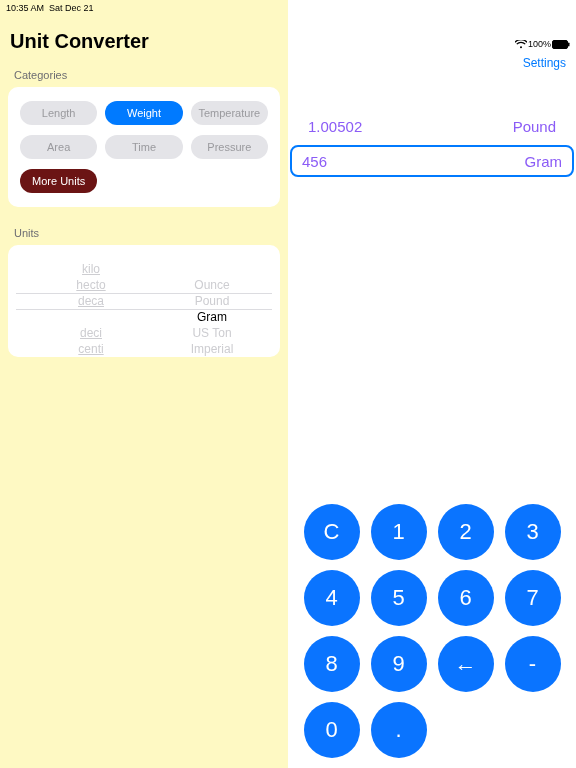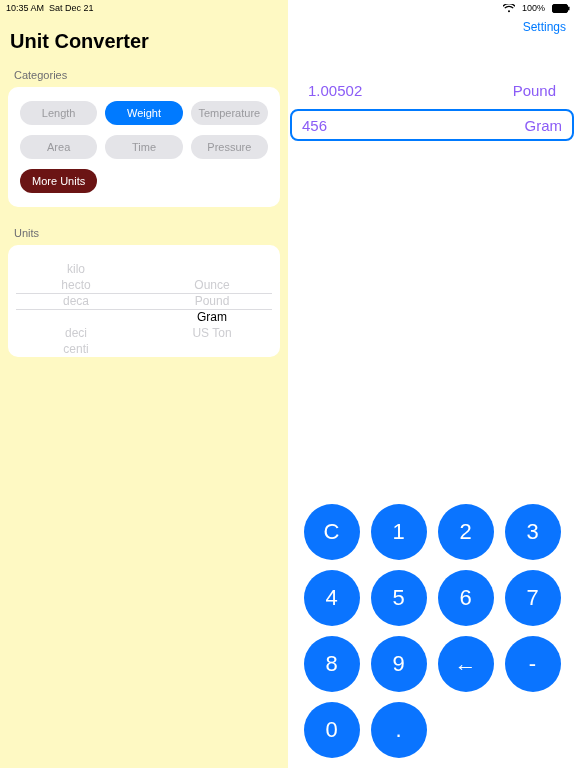--- a/index.html
+++ b/index.html
@@ -28,21 +28,21 @@
   }
   
   .status-left, .status-right {
     height: 14px;
     font-size: 9px;
     display: flex;
     align-items: center;
     padding: 2px 6px 0 6px;
     color: #000;
   }
-  .status-right { justify-content: flex-end; gap: 7px; }
+  .status-right { justify-content: flex-end; gap: 1px; margin-top: 36px; }
   .wifi-icon svg, .battery-icon svg { display:block; }
   
   .app-title {
     font-size: 20px;
     font-weight: 700;
     padding: 16px 10px 10px 10px;
     color: #000;
   }
   .section-label {
     font-size: 11px;
@@ -90,21 +90,21 @@
     position: absolute;
     top: 0;
     width: 50%;
     display: flex;
     flex-direction: column;
     align-items: center;
     font-size: 12px;
     line-height: 16px;
     color: #cdcdd1;
   }
-  .picker-col.left-col { left: 0; }
+  .picker-col.left-col { left: 15px; text-decoration: underline; }
   .picker-col.right-col { right: 0; }
   .picker-col .row { height: 16px; width: 100%; text-align: center; }
   .picker-col .sel { color: #000; }
   .picker-lines::before, .picker-lines::after {
     content: "";
     position: absolute;
     left: 8px; right: 8px;
     border-top: 1px solid #dcdce0;
   }
   .picker-lines::before { top: 48px; }
@@ -195,20 +195,21 @@
       <div class="row">centi</div>
 
     </div>
     <div class="picker-col right-col">
       <div class="row"></div>
       <div class="row"></div>
       <div class="row">Ounce</div>
       <div class="row">Pound</div>
       <div class="row sel">Gram</div>
       <div class="row">US Ton</div>
+      <div class="row">Imperial</div>
 
     </div>
   </div>
 </div>
 
 <div class="right">
   <div class="status-right">
     <span class="wifi-icon">
       <svg width="12" height="9" viewBox="0 0 12 9">
           <path d="M6 8.2a1 1 0 100-2 1 1 0 000 2zM2.2 4.6a5.4 5.4 0 017.6 0l.9-.9a6.7 6.7 0 00-9.4 0l.9.9zM.3 2.7a8.1 8.1 0 0111.4 0l.9-.9a9.4 9.4 0 00-13.2 0l.9.9z" fill="#000"></path>

